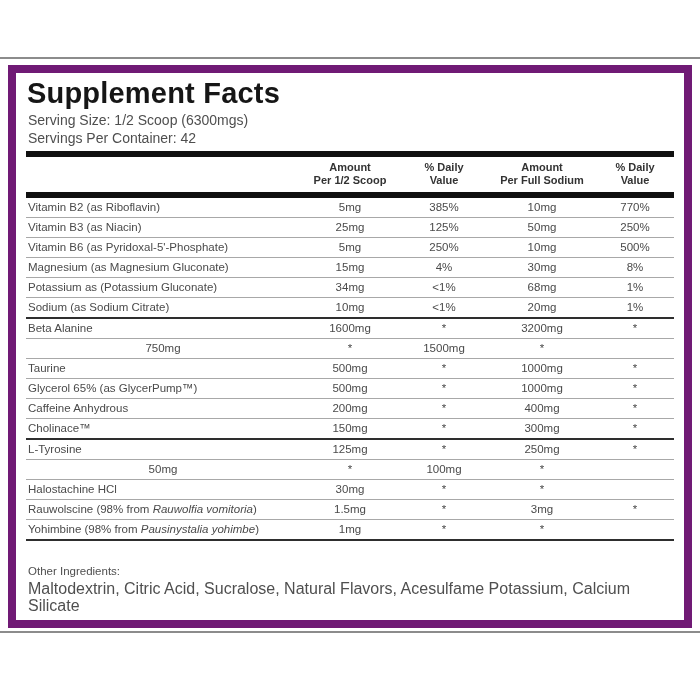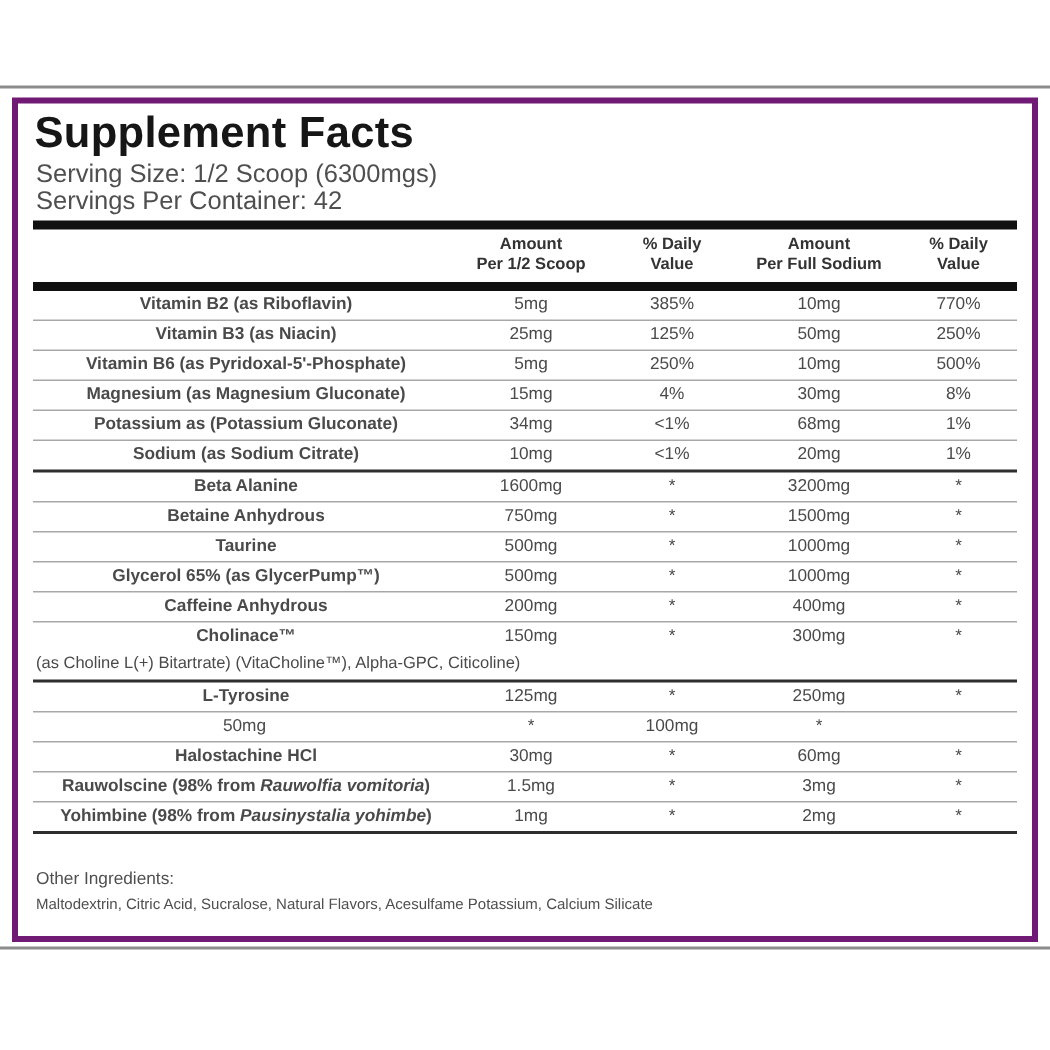--- a/index.html
+++ b/index.html
@@ -14,38 +14,38 @@
 
   .frame-line {
     position: absolute; left: 0; right: 0; height: 2px; background: #8c8c8c;
   }
   .frame-line.top { top: 57px; }
   .frame-line.bottom { top: 631px; }
 
   .panel {
     position: absolute;
     left: 8px; right: 8px; top: 65px; bottom: 72px;
-    border: 4px solid #701a75;
+    border: 8px solid #701a75;
     background: #ffffff;
     box-sizing: border-box;
     padding: 4px 10px 0 10px;
     color: #4a4a4a;
     overflow: hidden;
   }
 
   .title {
     font-size: 29px;
     font-weight: bold;
     color: #161616;
     margin: 0 0 2px 1px;
     letter-spacing: 0.2px;
     line-height: 32px;
   }
   .serving-line {
-    font-size: 17px;
+    font-size: 14px;
     line-height: 18px;
     color: #4f4f4f;
     margin-left: 2px;
   }
 
   .bar { height: 6px; background: #101010; }
   .bar.after-serving { margin-top: 4px; }
 
   .grid-cols {
     display: grid;
@@ -64,33 +64,33 @@
 
   .row { border-bottom: 1px solid #a8a8a8; }
   .row.div-medium { border-bottom: 2px solid #2e2e2e; }
   .row .cell {
     height: 19px;
     line-height: 19px;
     font-size: 11.5px;
     white-space: nowrap;
     overflow: hidden;
   }
-  .c-name { text-align: center; padding-left: 2px; font-weight: bold; }
+  .c-name { text-align: left; padding-left: 2px; }
   .c-name i { font-style: italic; }
   .c-val { text-align: center; }
   .sub-line {
     font-size: 11px;
     line-height: 16px;
     padding: 0 0 3px 2px;
     white-space: nowrap;
   }
 
   .footer { margin-top: 22px; margin-left: 2px; }
   .other-label { font-size: 11.5px; line-height: 17px; color: #4f4f4f; }
-  .other-list  { font-size: 10px; line-height: 17px; color: #4f4f4f; }
+  .other-list  { font-size: 16px; line-height: 17px; color: #4f4f4f; }
 </style>
 </head>
 <body>
 
 <div class="canvas">
 
   <div class="frame-line top"></div>
 
   <div class="panel">
 
@@ -196,21 +196,20 @@
       <div class="cell c-val v-amt-half">1600mg</div>
       <div class="cell c-val v-dv-half">*</div>
       <div class="cell c-val v-amt-full">3200mg</div>
       <div class="cell c-val v-dv-full">*</div>
     </div>
 
   </div>
 
   <div class="row div-thin">
     <div class="grid-cols">
-      <div class="cell c-name"><span class="t">Betaine Anhydrous</span><i class="it"></i><span class="sfx"></span></div>
       <div class="cell c-val v-amt-half">750mg</div>
       <div class="cell c-val v-dv-half">*</div>
       <div class="cell c-val v-amt-full">1500mg</div>
       <div class="cell c-val v-dv-full">*</div>
     </div>
 
   </div>
 
   <div class="row div-thin">
     <div class="grid-cols">
@@ -246,21 +245,20 @@
   </div>
 
   <div class="row div-medium">
     <div class="grid-cols">
       <div class="cell c-name"><span class="t">Cholinace™</span><i class="it"></i><span class="sfx"></span></div>
       <div class="cell c-val v-amt-half">150mg</div>
       <div class="cell c-val v-dv-half">*</div>
       <div class="cell c-val v-amt-full">300mg</div>
       <div class="cell c-val v-dv-full">*</div>
     </div>
-    <div class="sub-line">(as Choline L(+) Bitartrate) (VitaCholine™), Alpha-GPC, Citicoline)</div>
   </div>
 
   <div class="row div-thin">
     <div class="grid-cols">
       <div class="cell c-name"><span class="t">L-Tyrosine</span><i class="it"></i><span class="sfx"></span></div>
       <div class="cell c-val v-amt-half">125mg</div>
       <div class="cell c-val v-dv-half">*</div>
       <div class="cell c-val v-amt-full">250mg</div>
       <div class="cell c-val v-dv-full">*</div>
     </div>
@@ -275,21 +273,20 @@
       <div class="cell c-val v-dv-full">*</div>
     </div>
 
   </div>
 
   <div class="row div-thin">
     <div class="grid-cols">
       <div class="cell c-name"><span class="t">Halostachine HCl</span><i class="it"></i><span class="sfx"></span></div>
       <div class="cell c-val v-amt-half">30mg</div>
       <div class="cell c-val v-dv-half">*</div>
-      <div class="cell c-val v-amt-full">60mg</div>
       <div class="cell c-val v-dv-full">*</div>
     </div>
 
   </div>
 
   <div class="row div-thin">
     <div class="grid-cols">
       <div class="cell c-name"><span class="t">Rauwolscine (98% from </span><i class="it">Rauwolfia vomitoria</i><span class="sfx">)</span></div>
       <div class="cell c-val v-amt-half">1.5mg</div>
       <div class="cell c-val v-dv-half">*</div>
@@ -297,21 +294,20 @@
       <div class="cell c-val v-dv-full">*</div>
     </div>
 
   </div>
 
   <div class="row div-medium">
     <div class="grid-cols">
       <div class="cell c-name"><span class="t">Yohimbine (98% from </span><i class="it">Pausinystalia yohimbe</i><span class="sfx">)</span></div>
       <div class="cell c-val v-amt-half">1mg</div>
       <div class="cell c-val v-dv-half">*</div>
-      <div class="cell c-val v-amt-full">2mg</div>
       <div class="cell c-val v-dv-full">*</div>
     </div>
 
   </div>
 </div>
 
     <div class="footer">
       <div class="other-label">Other Ingredients:</div>
       <div class="other-list">Maltodextrin, Citric Acid, Sucralose, Natural Flavors, Acesulfame Potassium, Calcium Silicate</div>
     </div>

